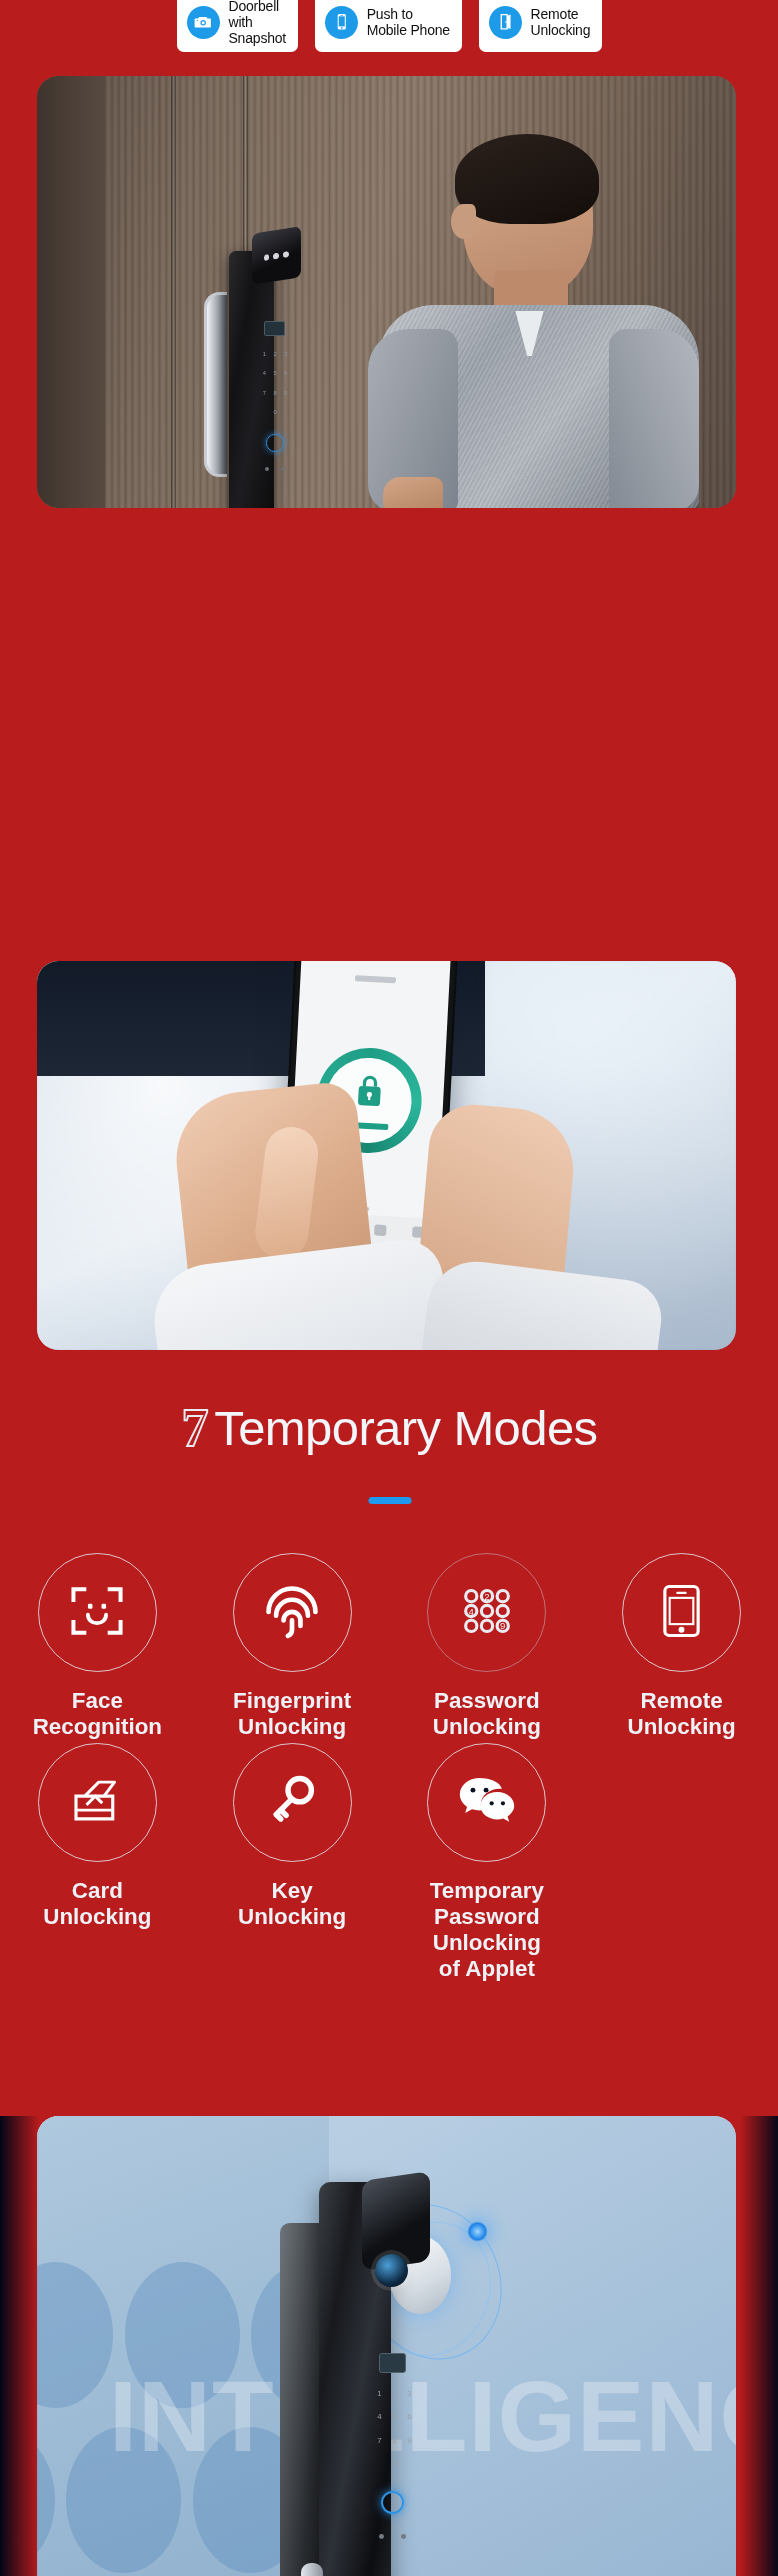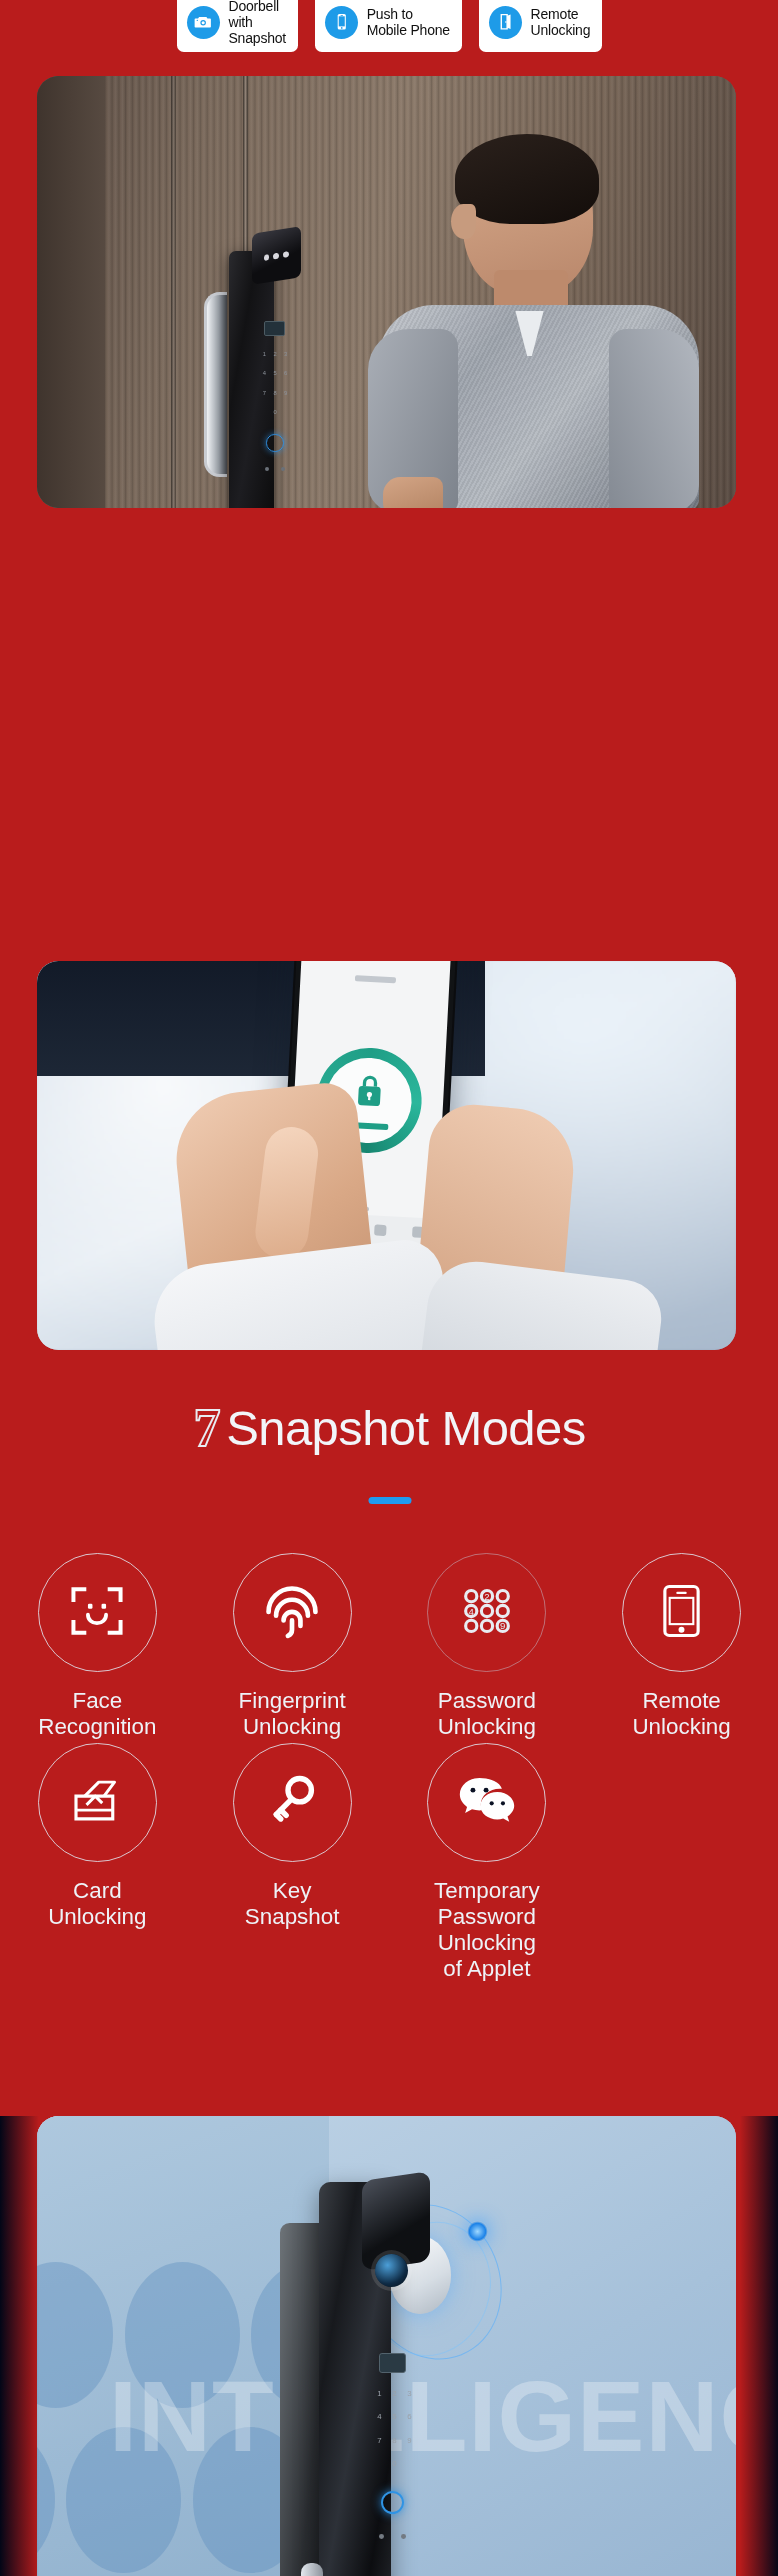--- a/index.html
+++ b/index.html
@@ -316,21 +316,21 @@
   .mode { display:flex; flex-direction:column; align-items:center; }
   .mode .circ {
     width:119px; height:119px; border-radius:50%;
     border:1.4px solid rgba(226,234,244,.82);
     display:flex; align-items:center; justify-content:center;
     margin-bottom:15.6px;
   }
   .mode .circ.soft { border-color: rgba(200,212,228,.45); }
   .mode .lbl {
     color:#eef2f7; font-size:22.4px; line-height:26px;
-    text-align:center; white-space:pre-line; font-weight:400;
+    text-align:center; white-space:pre-line; font-weight:700;
   }
   .mode.spacer .circ { border:none; }
   .mode.plain { justify-content:center; }
   .mode.plain .lbl { margin-top:-84px; }
 
   
   .hero3 {
     position:absolute; left:37px; top:2116px;
     width:699px; height:506px;
     border-radius:21.4px 21.4px 0 0; overflow:hidden;
@@ -573,21 +573,21 @@
     <div class="handL">
         <div class="thumb"></div>
       </div>
     <div class="handR"></div>
     <div class="sleeve"></div>
     <div class="sleeve2"></div>
   </div>
 
   <div class="modes-head">
     <span class="seven">7</span>
-    <span class="modes-title">Snapshot Modes</span>
+    <span class="modes-title">Temporary Modes</span>
   </div>
   <div class="blue-bar"></div>
 
   <div class="modes">
 
     <div class="mode">
       <div class="circ">
         <span>
           <svg width="58" height="58" viewBox="0 0 64 64">
             <path d="M6 20V8h12M58 20V8H46M6 44v12h12M58 44v12H46" fill="none" stroke="#fff" stroke-width="4.4" stroke-linecap="square"></path>
@@ -675,21 +675,21 @@
       <div class="circ">
         <span>
           <svg width="51" height="54" viewBox="0 0 56 60">
             <circle cx="36" cy="18" r="13" fill="none" stroke="#fff" stroke-width="6"></circle>
             <path d="M27 28L10 45" stroke="#fff" stroke-width="6" stroke-linecap="round"></path>
             <path d="M15 40l6 6M10 45l5 5" stroke="#fff" stroke-width="6" stroke-linecap="round"></path>
           </svg>
         </span>
       </div>
       <span class="lbl">Key
-Snapshot</span>
+Unlocking</span>
     </div>
 
     <div class="mode">
       <div class="circ">
         <span>
           <svg width="60" height="53" viewBox="0 0 64 56">
             <path d="M24 4C12.4 4 3 11.8 3 21.4c0 5.4 3 10.2 7.7 13.4l-2 6.4 7.3-3.8c2.5.8 5.2 1.2 8 1.2 1 0 1.9 0 2.8-.15C25.9 36 25.4 34 25.4 32c0-9.2 9-16.6 20.2-16.6.8 0 1.6 0 2.3.1C45.8 8.6 36 4 24 4z" fill="#fff"></path>
             <circle cx="17" cy="17" r="2.6" fill="#0b1224"></circle>
             <circle cx="31" cy="17" r="2.6" fill="#0b1224"></circle>
             <path d="M61 33.6C61 25.6 53 19 43 19s-18 6.6-18 14.6c0 8 8 14.6 18 14.6 2.2 0 4.3-.3 6.3-.9l6.4 3.3-1.8-5.5C57.9 42.2 61 38.2 61 33.6z" fill="#fff"></path>

